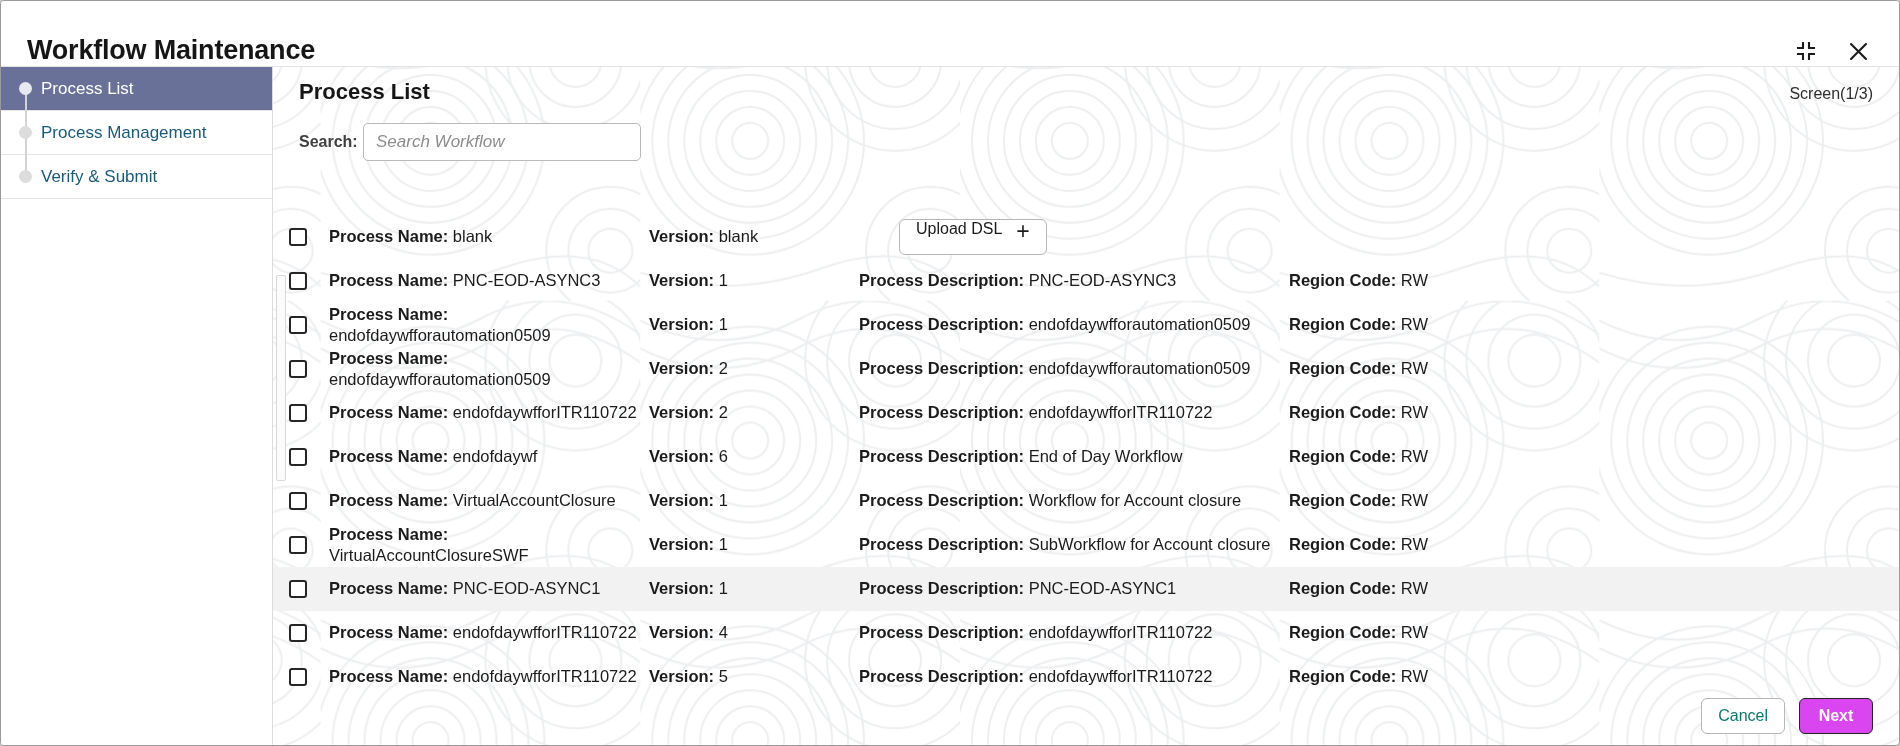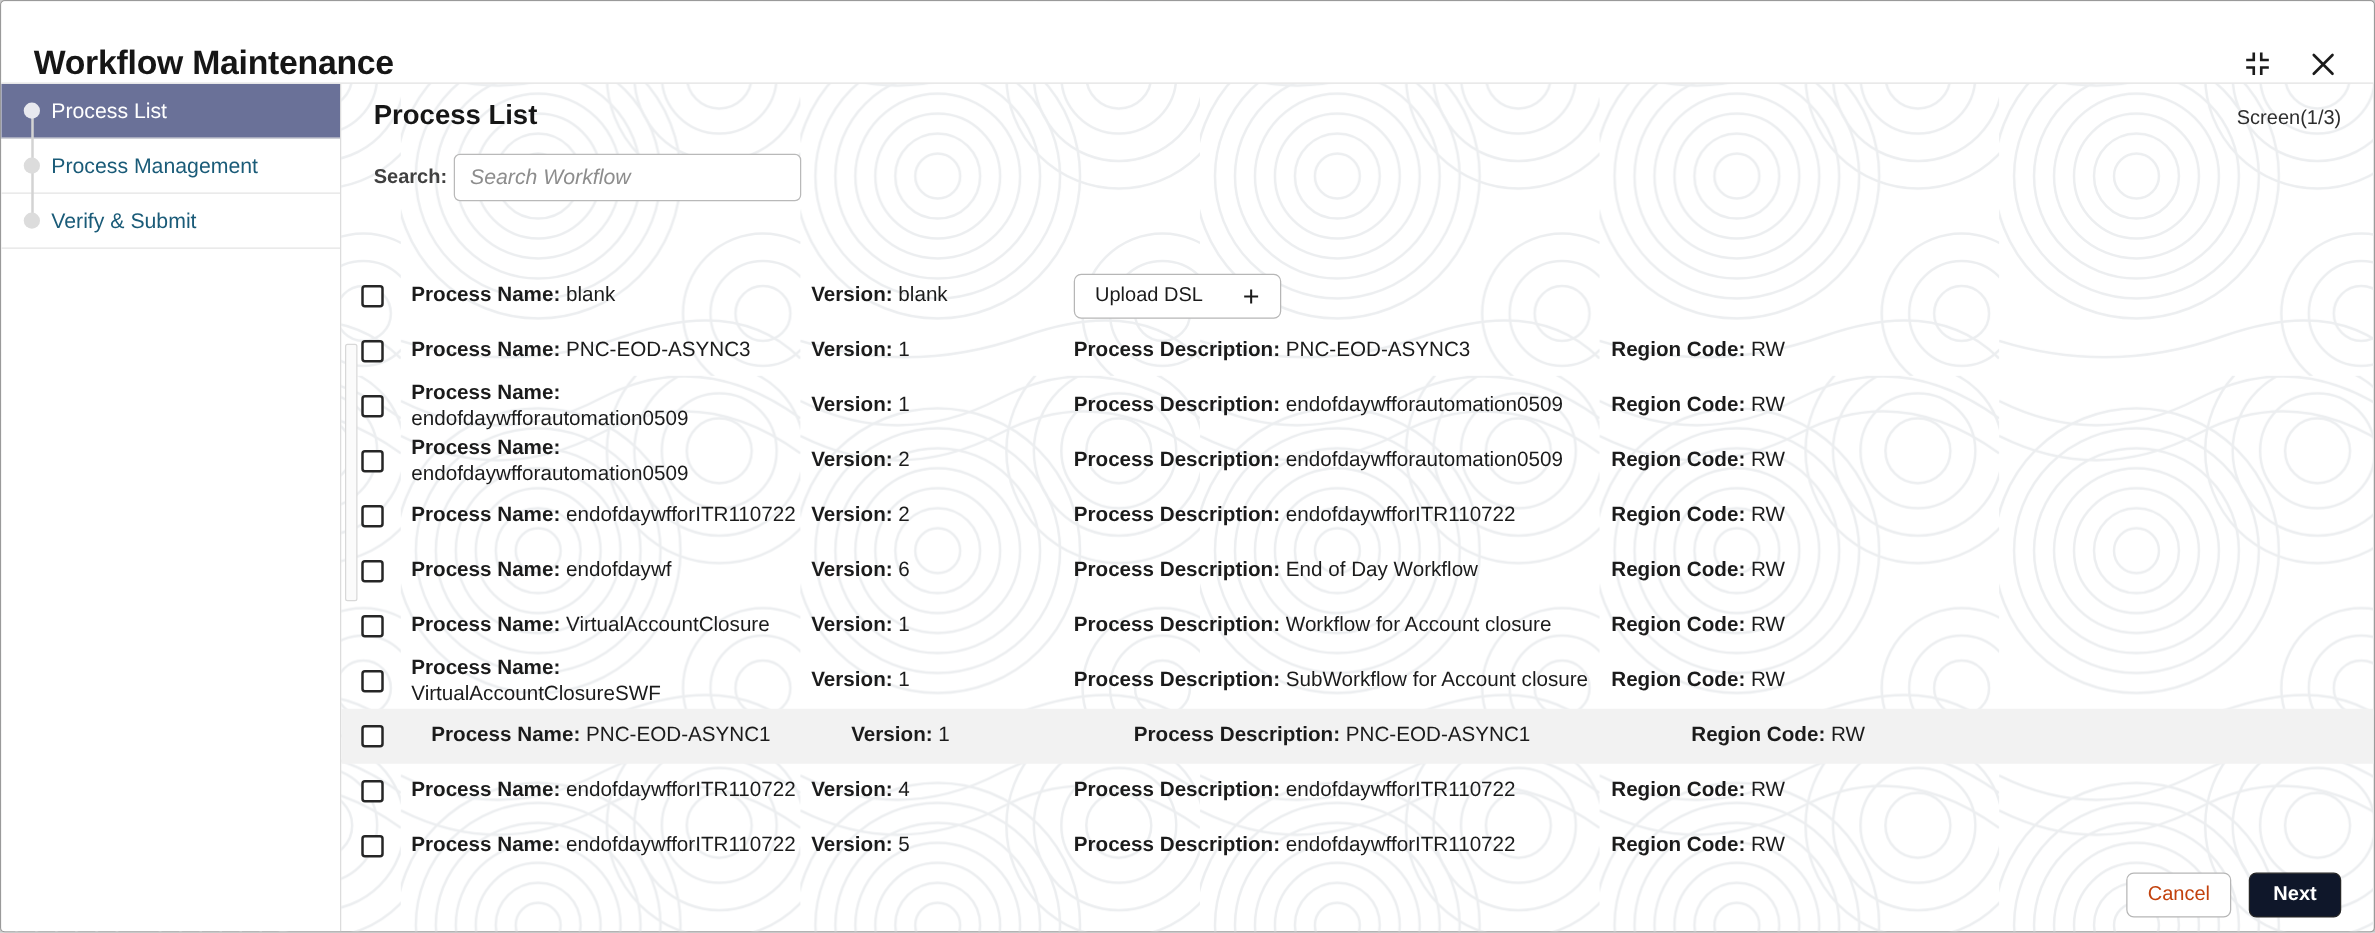--- a/index.html
+++ b/index.html
@@ -186,21 +186,21 @@
     z-index: 3;
   }
   .row {
     display: flex;
     align-items: center;
     min-height: 44px;
     padding: 0 0 0 16px;
     box-sizing: border-box;
     position: relative;
   }
-  .row.highlight { background: #f2f2f2; gap: 16px; }
+  .row.highlight { background: #f2f2f2; }
   .row-check {
     width: 18px; height: 18px;
     border: 2px solid #262626;
     border-radius: 3px;
     background: #ffffff;
     flex: 0 0 auto;
     cursor: pointer;
     box-sizing: border-box;
   }
   .cell {
@@ -210,31 +210,31 @@
   }
   .cell b { font-weight: bold; }
   .cell span.val { font-weight: normal; }
   .c-name    { width: 320px; margin-left: 22px; }
   .c-version { width: 210px; }
   .c-desc    { width: 430px; }
   .c-region  { width: 200px; }
 
   .upload-btn {
     display: inline-flex;
-    align-items: center;
-    gap: 32px;
+    gap: 14px;
     height: 36px;
     padding: 0 16px;
     border: 1px solid #b6b6b6;
     border-radius: 6px;
     background: #ffffff;
     font-size: 16px;
     color: #1b1b1b;
     cursor: pointer;
     font-family: "Liberation Sans", sans-serif;
+    margin-left: 40px;
   }
   .plus {
     font-size: 23px;
     line-height: 1;
     font-weight: 400;
   }
 
   
   .footer {
     position: absolute;
@@ -254,24 +254,24 @@
     min-width: 74px;
     border-radius: 6px;
     font-size: 16px;
     cursor: pointer;
     font-family: "Liberation Sans", sans-serif;
     padding: 0 16px;
   }
   .btn-cancel {
     background: #ffffff;
     border: 1px solid #b6b6b6;
-    color: #c2410c;
+    color: #0f766e;
   }
   .btn-next {
-    background: #0f172a;
+    background: #d946ef;
     border: 1px solid #262626;
     color: #ffffff;
     font-weight: bold;
   }
 </style>
 </head>
 <body>
 
 <div id="app">
 

